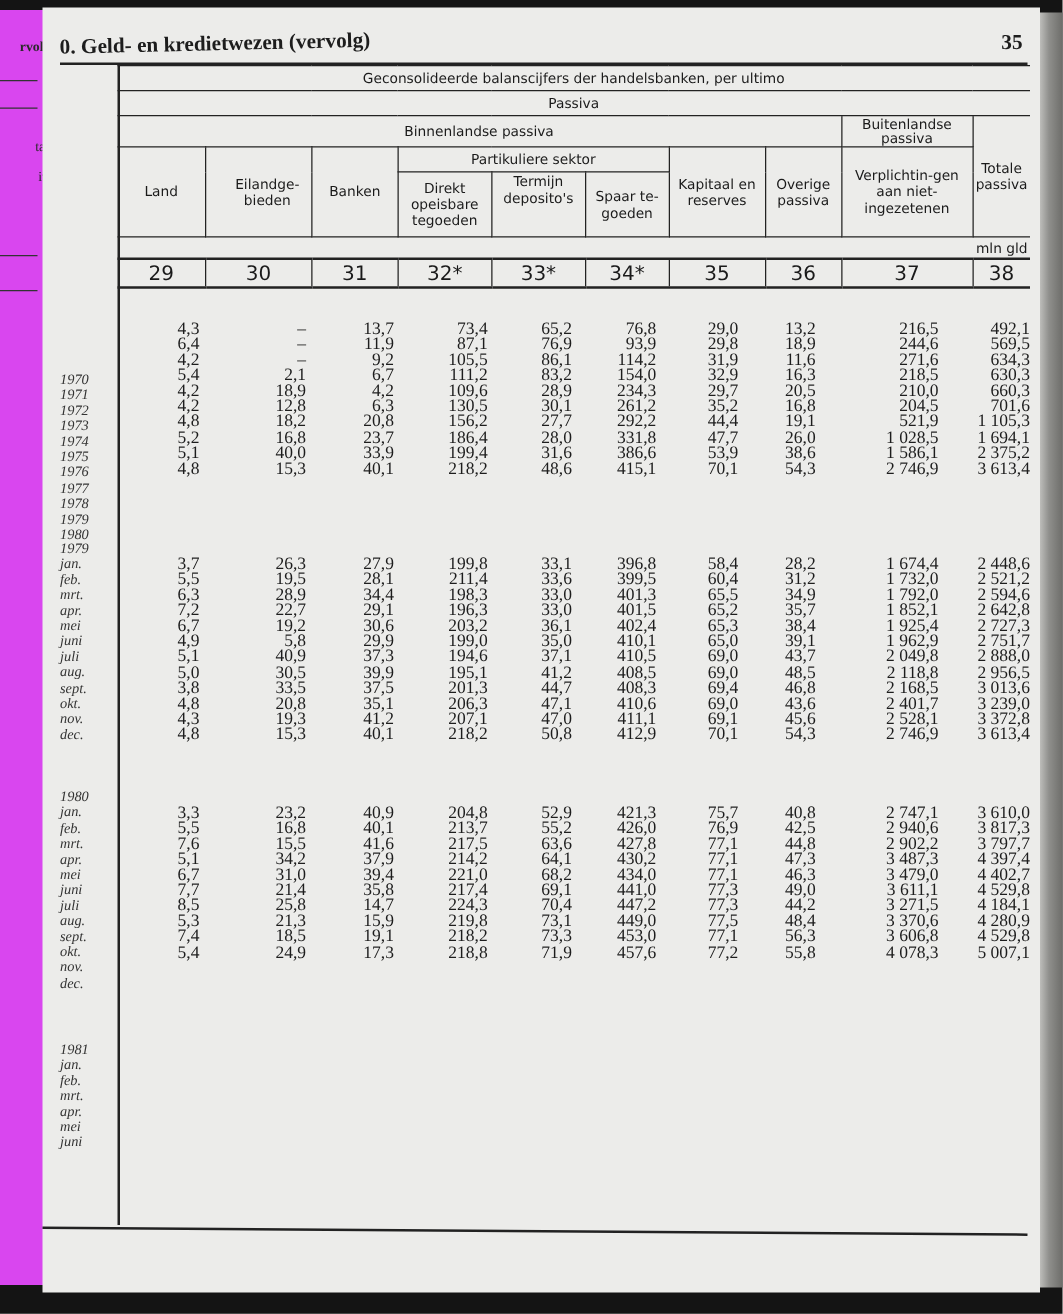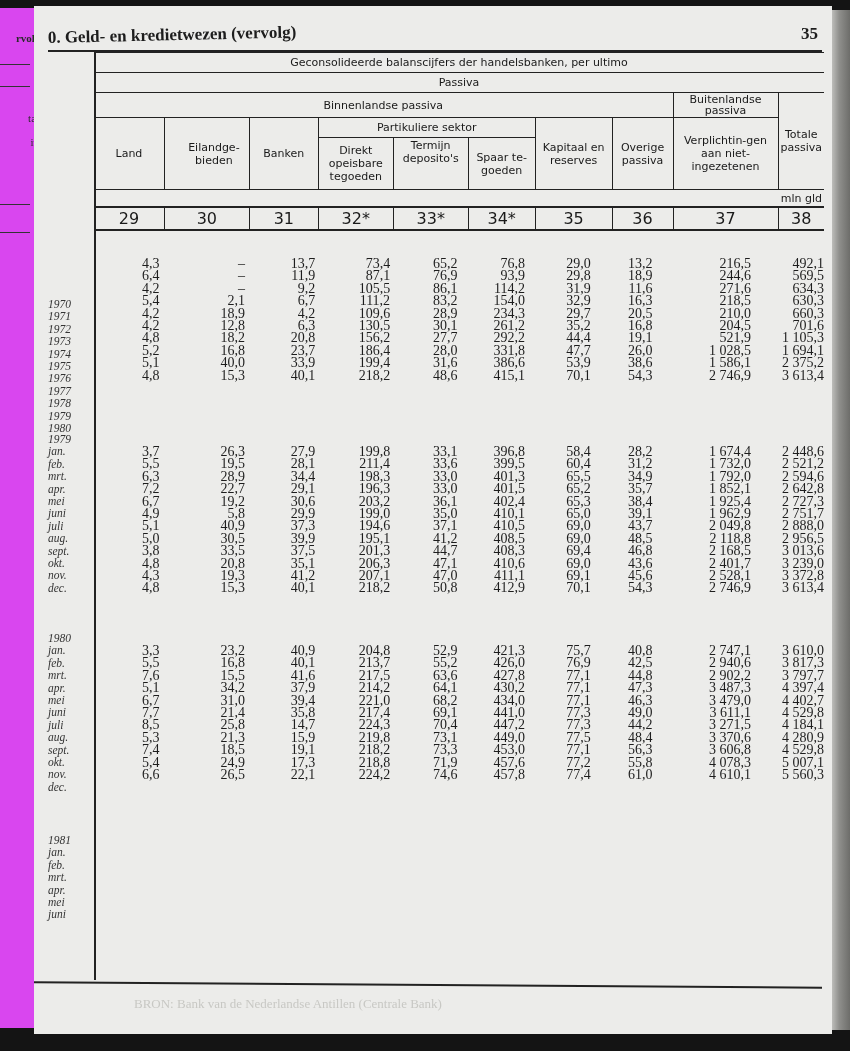--- a/index.html
+++ b/index.html
@@ -572,31 +572,18 @@
         <span class="c30">24,9</span>
         <span class="c31">17,3</span>
         <span class="c32">218,8</span>
         <span class="c33">71,9</span>
         <span class="c34">457,6</span>
         <span class="c35">77,2</span>
         <span class="c36">55,8</span>
         <span class="c37">4 078,3</span>
         <span class="c38">5 007,1</span>
       </div>
-      <div class="row">
-        <span class="c29">6,6</span>
-        <span class="c30">26,5</span>
-        <span class="c31">22,1</span>
-        <span class="c32">224,2</span>
-        <span class="c33">74,6</span>
-        <span class="c34">457,8</span>
-        <span class="c35">77,4</span>
-        <span class="c36">61,0</span>
-        <span class="c37">4 610,1</span>
-        <span class="c38">5 560,3</span>
-      </div>
     </div>
 
   <div class="bottom-rule"></div>
-  <div class="ghost">BRON: Bank van de Nederlandse Antillen (Centrale Bank)</div>
 </div>
 
 <div class="page-edge"></div>
 
 </body></html>

